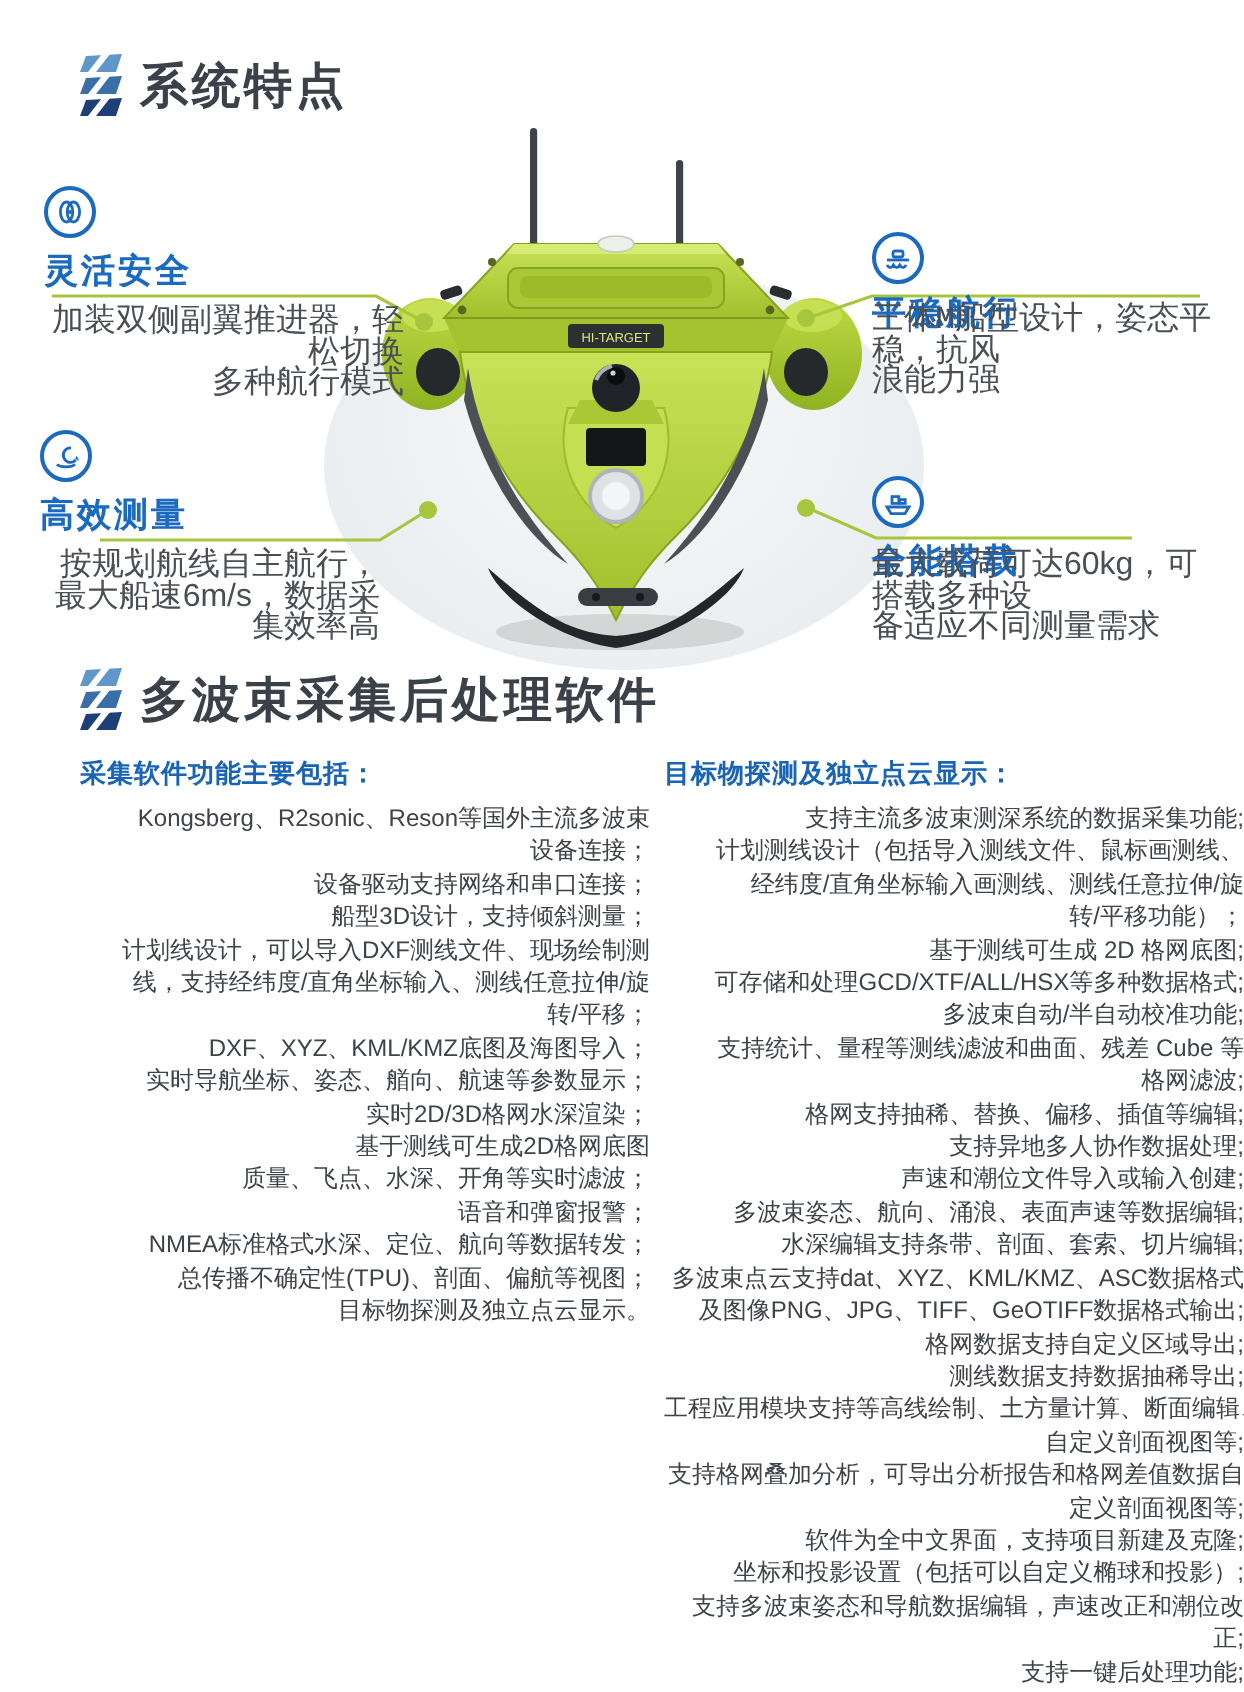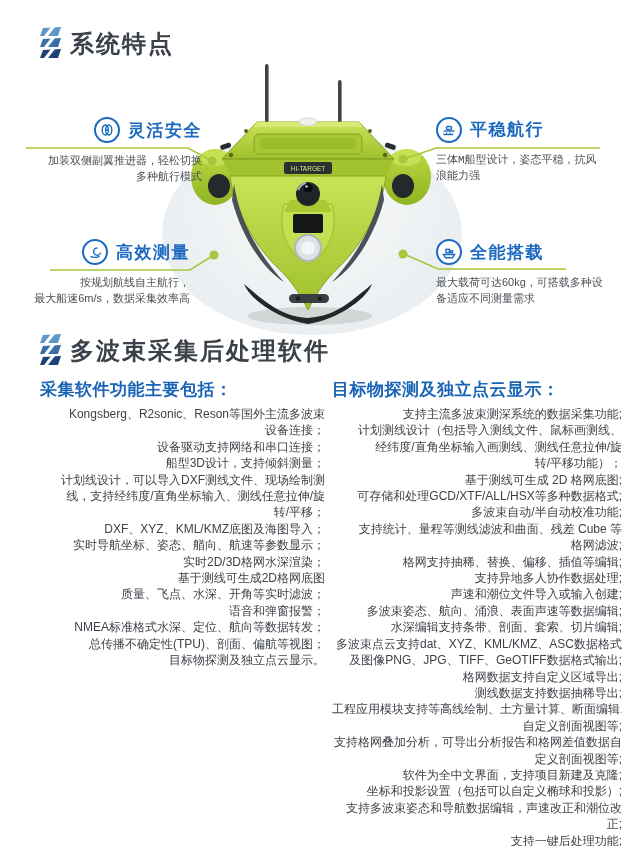--- a/index.html
+++ b/index.html
@@ -10,30 +10,30 @@
   
   .sec-header{position:absolute;display:flex;align-items:center;gap:9px;}
   .sec-title{font-size:24px;font-weight:700;color:#3a4149;letter-spacing:2px;line-height:1;}
   
   .backdrop{position:absolute;left:162px;top:131px;width:300px;height:204px;border-radius:50%;
     background:radial-gradient(ellipse at 50% 38%,#f7f8f9 0%,#edf0f2 60%,#e7eaec 100%);z-index:1;}
   .boat-wrap{position:absolute;left:186px;top:58px;z-index:2;}
   .connectors{position:absolute;left:0;top:0;z-index:3;pointer-events:none;}
   
   .feature{position:absolute;z-index:4;}
-  .feat-row{display:flex;align-items:center;gap:8px;height:28px;}
+  .feat-row{display:flex;align-items:flex-start;gap:8px;height:28px;flex-direction:column;}
   .feat-row.right{justify-content:flex-end;}
   .feat-icon{width:26px;height:26px;border:2px solid #1b6ac0;border-radius:50%;
     display:flex;align-items:center;justify-content:center;background:#fff;box-sizing:border-box;flex:0 0 auto;}
   .feat-title{font-size:17px;font-weight:700;color:#1b6ac0;letter-spacing:1.5px;line-height:1;}
-  .feat-desc{font-size:11px;line-height:15.5px;color:#4a4f55;margin-top:9px;white-space:pre-line;}
+  .feat-desc{font-size:16px;line-height:15.5px;color:#4a4f55;margin-top:9px;white-space:pre-line;}
   .ta-r{text-align:right;}
   
   .col{position:absolute;top:378px;}
-  .col-heading{font-size:17px;font-weight:700;color:#1a64b6;margin-bottom:5px;letter-spacing:0.5px;}
+  .col-heading{font-size:13px;font-weight:700;color:#1a64b6;margin-bottom:5px;letter-spacing:0.5px;}
   .col-body{font-size:12px;line-height:16.4px;color:#3e4349;white-space:pre;text-align:right;}
 </style>
 </head>
 <body>
 
 <div class="page">
 
   <div class="sec-header" style="left:40px;top:27px;">
     <svg width="21" height="33" viewBox="0 0 21 33">
       <g>

